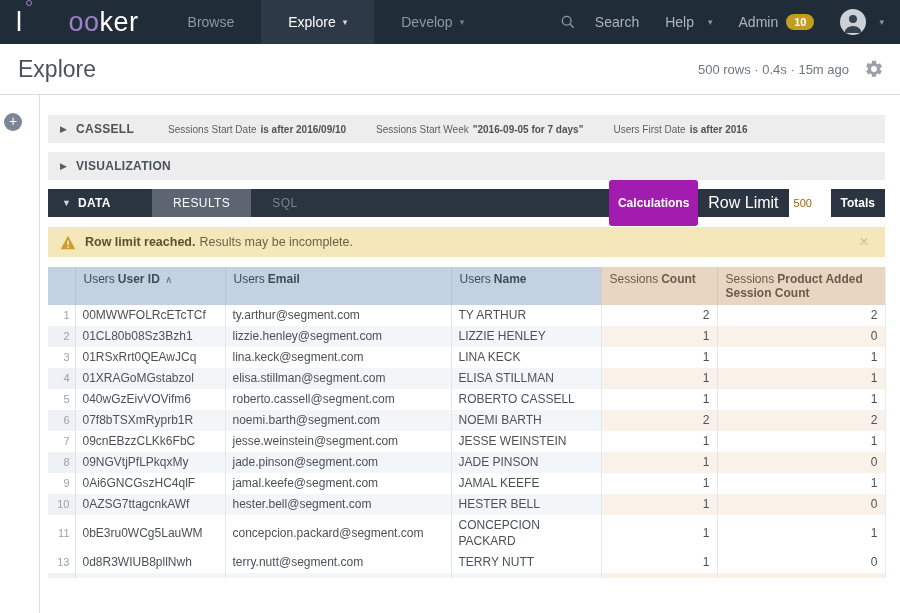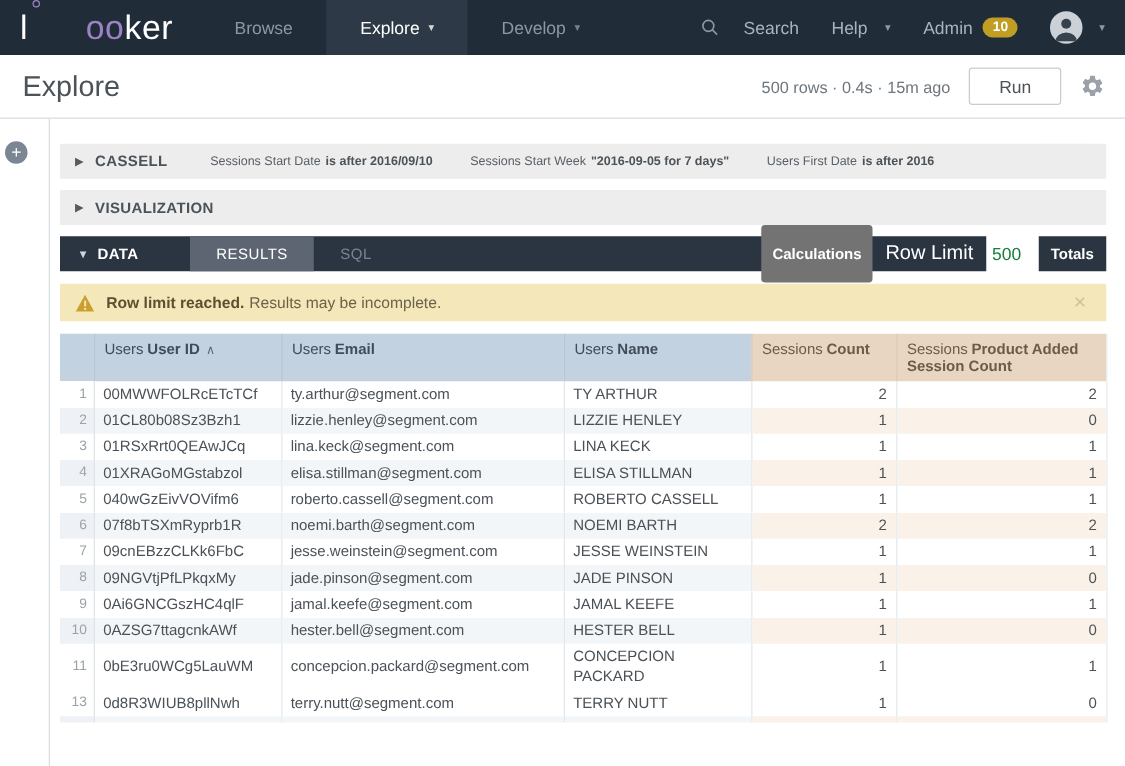--- a/index.html
+++ b/index.html
@@ -64,25 +64,25 @@
   .data-bar { height:28px; background:#2b3441; display:flex; align-items:stretch;
     color:#fff; font-size:12px; margin-bottom:10px; }
   .data-head { display:flex; align-items:center; padding:0 14px; width:104px; cursor:pointer; }
   .data-head .disc { color:#cfd5dc; }
   .data-head .bar-label { color:#fff; }
   .tab { display:flex; align-items:center; padding:0 21px; letter-spacing:.4px; cursor:pointer; }
   .tab.results { background:#5c6571; color:#fff; }
   .tab.sql { color:#7b8492; }
   .data-controls { margin-left:auto; display:flex; align-items:center; gap:10px;
     padding-right:10px; }
-  .calc-btn { background:#737373; border-radius:3px; padding:16px 9px; font-weight:bold;
+  .calc-btn { background:#a21caf; border-radius:3px; padding:16px 9px; font-weight:bold;
     cursor:pointer; }
   .rowlimit-label { font-size:16px; }
   .rowlimit-input { width:42px; height:35px; border:none; border-radius:2px;
-    font-size:14px; padding:1px 5px; color:#15803d; font-family:"Liberation Sans",sans-serif; }
+    font-size:11px; padding:1px 5px; color:#a16207; font-family:"Liberation Sans",sans-serif; }
   .totals-wrap { display:flex; align-items:center; gap:6px; cursor:pointer; }
   .totals-label { font-weight:bold; }
 
   
   .warning { height:30px; background:#f4e8bb; display:flex; align-items:center;
     padding:0 12px; margin-bottom:10px; font-size:12.5px; color:#6b6248; }
   .warn-icon { margin-right:9px; display:flex; }
   .warning b { color:#5c5030; margin-right:4px; }
   .warn-close { margin-left:auto; color:#cfc396; font-size:17px; cursor:pointer;
     padding:0 4px; }
@@ -154,21 +154,20 @@
       </span>
       <span class="caret">▾</span>
     </div>
   </div>
 </div>
 
 <div class="page-header">
   <div class="page-title">Explore</div>
   <div class="header-right">
     <span class="stats">500 rows · 0.4s · 15m ago</span>
-    <button class="run-btn">Run</button>
     <svg width="20" height="20" viewBox="0 0 24 24" style="cursor:pointer">
         <path fill="#9aa1a8" d="M19.14,12.94a7,7,0,0,0,.06-.94,7,7,0,0,0-.06-.94l2.03-1.58a.5.5,0,0,0,.12-.64l-1.92-3.32a.5.5,0,0,0-.61-.22l-2.39.96a7.3,7.3,0,0,0-1.62-.94l-.36-2.54A.5.5,0,0,0,13.9,2h-3.8a.5.5,0,0,0-.49.42L9.25,4.96a7.3,7.3,0,0,0-1.62.94l-2.39-.96a.5.5,0,0,0-.61.22L2.71,8.48a.5.5,0,0,0,.12.64l2.03,1.58a7,7,0,0,0,0,1.88L2.83,14.16a.5.5,0,0,0-.12.64l1.92,3.32a.5.5,0,0,0,.61.22l2.39-.96a7.3,7.3,0,0,0,1.62.94l.36,2.54a.5.5,0,0,0,.49.42h3.8a.5.5,0,0,0,.49-.42l.36-2.54a7.3,7.3,0,0,0,1.62-.94l2.39.96a.5.5,0,0,0,.61-.22l1.92-3.32a.5.5,0,0,0-.12-.64ZM12,15.5A3.5,3.5,0,1,1,15.5,12,3.5,3.5,0,0,1,12,15.5Z"></path>
       </svg>
   </div>
 </div>
 
 <div class="content">
   <div class="left-rail">
     <div class="plus-btn">+</div>
   </div>

